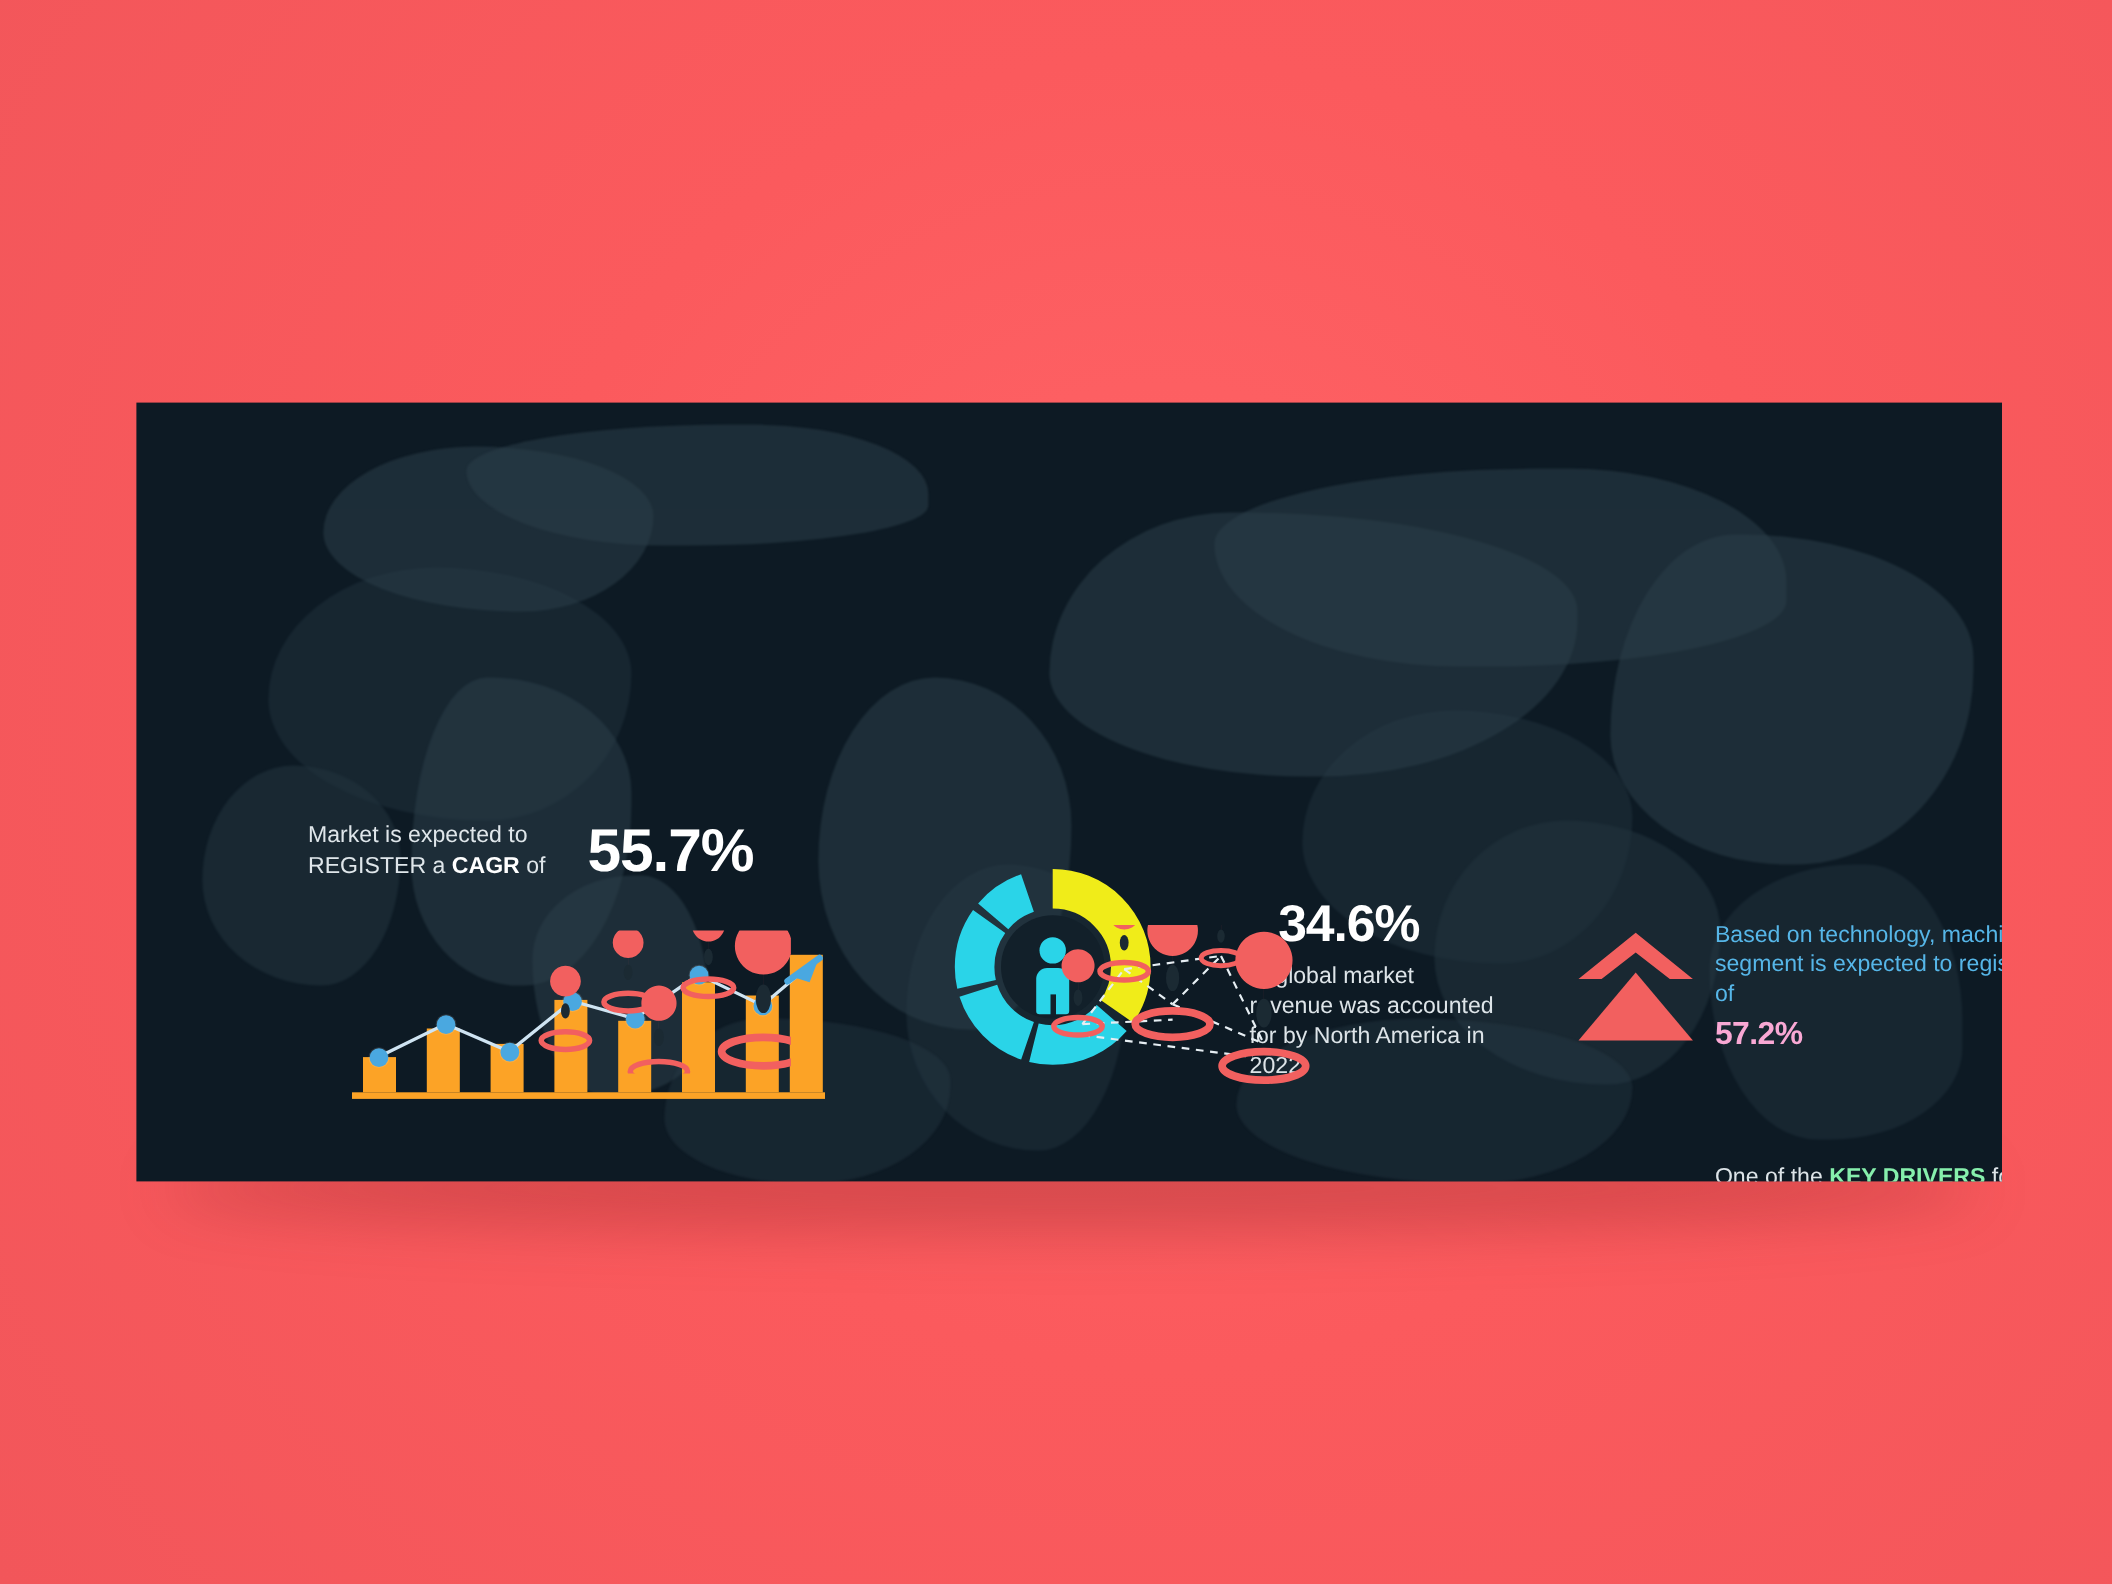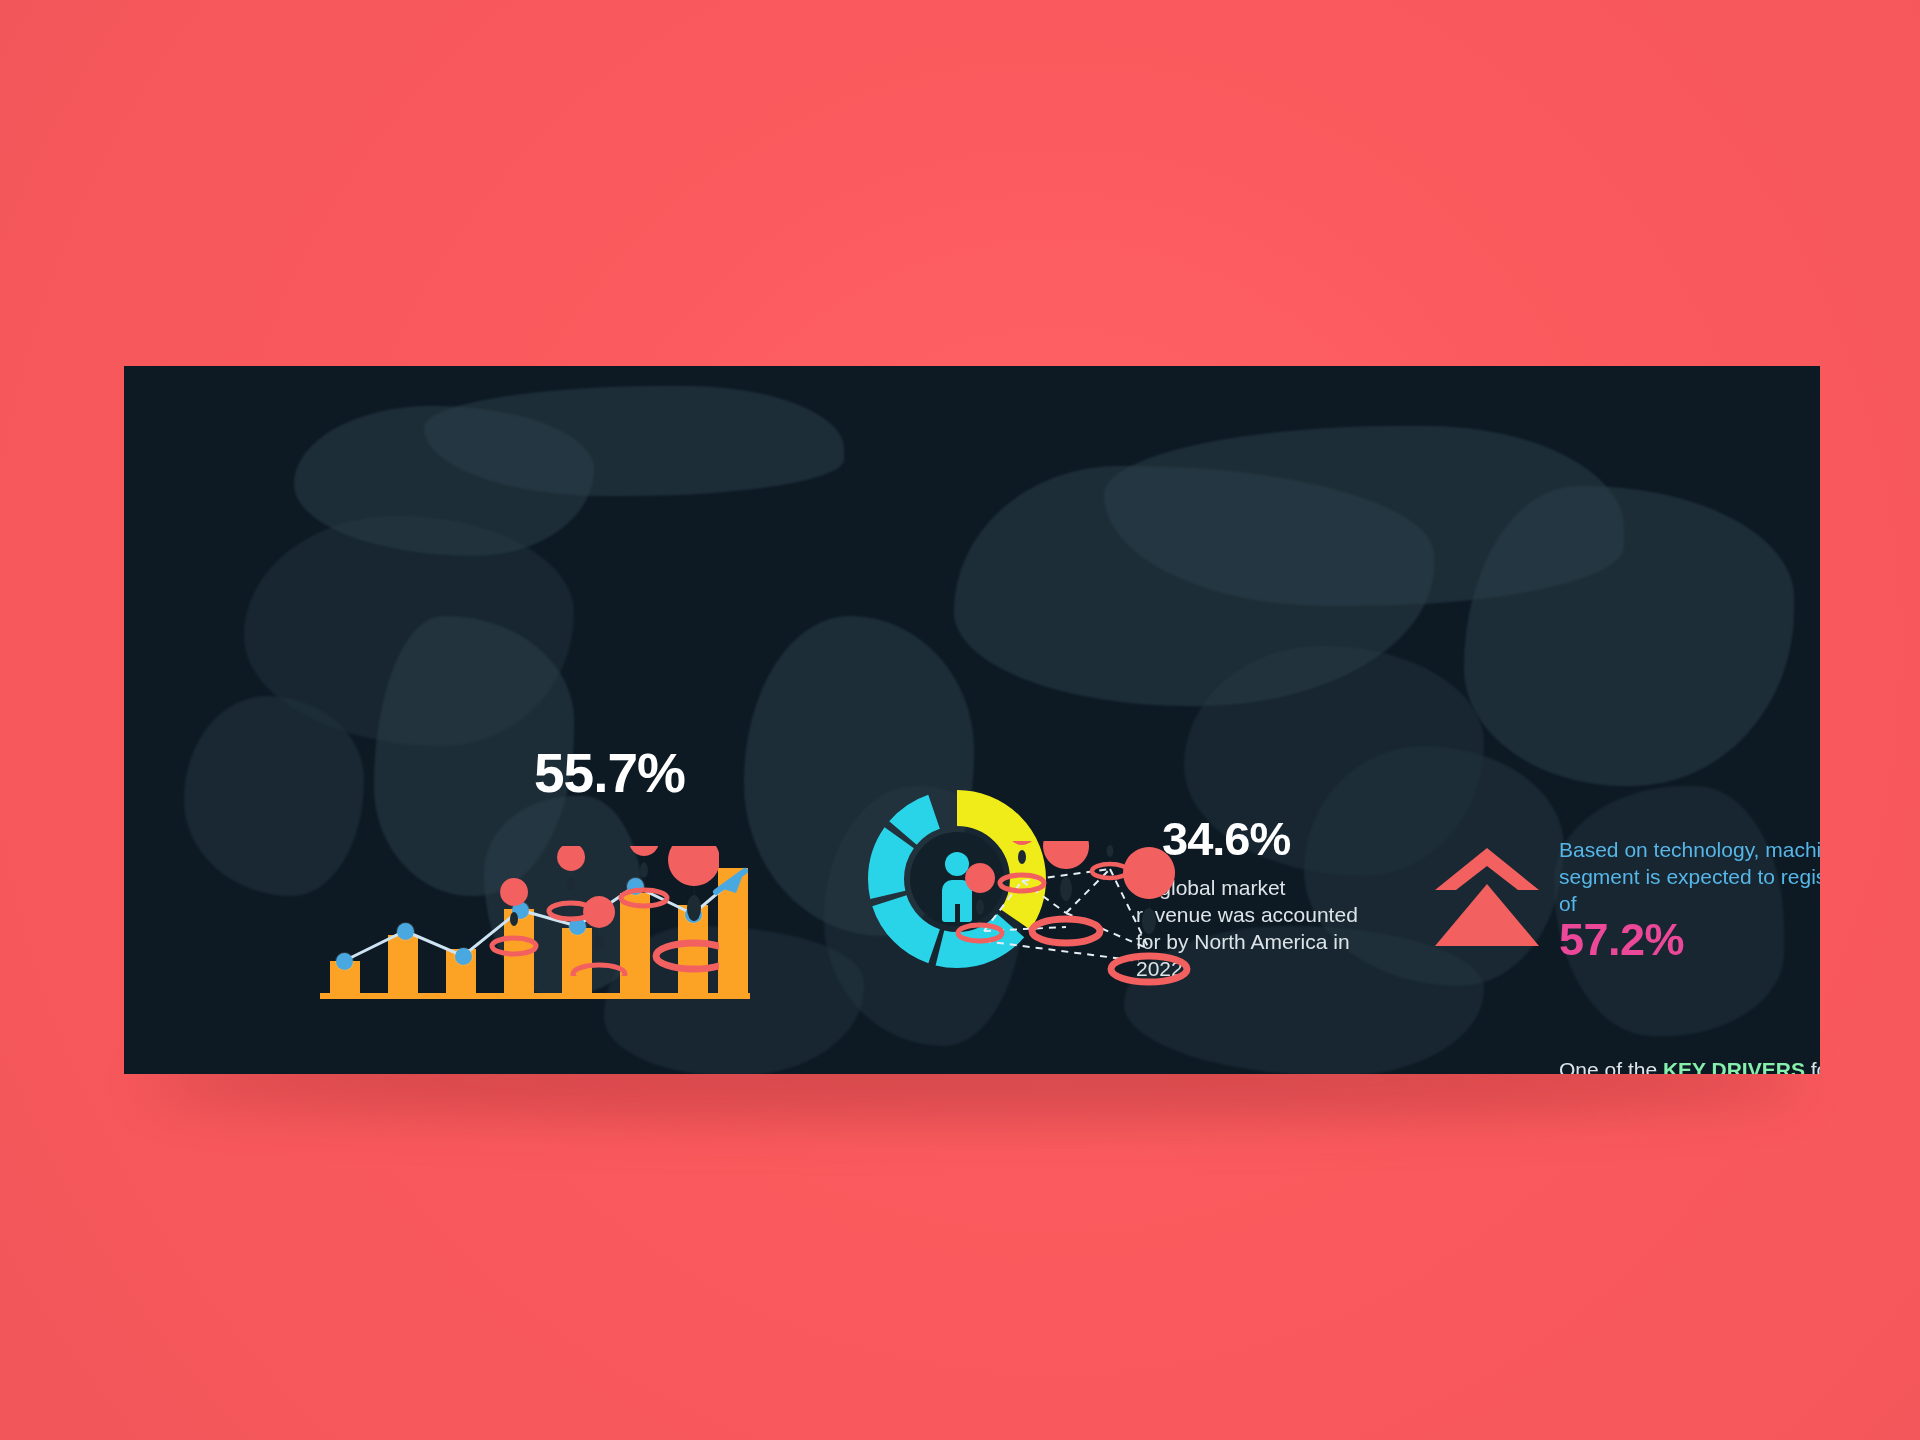--- a/index.html
+++ b/index.html
@@ -66,21 +66,21 @@
   #donut { position:absolute; inset:0; border-radius:50%; }
   #donut-hole { position:absolute; left:48px; top:48px; width:94px; height:94px; border-radius:50%; background:#12202a; }
   .person { position:absolute; background:#2ad4e8; }
 
   
   #na-pct { left: 1010px; top: 448px; font-size: 47px; line-height: 50px; margin-left: 28px; }
   #na-desc { left: 1012px; top: 508px; width: 225px; font-size: 21px; line-height: 27px; color:#dde4e8; }
 
   
   #ml-desc { left: 1435px; top: 470px; width: 385px; font-size: 21px; line-height: 27px; color:#56b6e8; }
-  #ml-pct { left: 1435px; top: 552px; font-size: 45px; line-height: 44px; font-weight:700; color:#ec4899; letter-spacing:-.5px;}
+  #ml-pct { left: 1435px; top: 552px; font-size: 29px; line-height: 44px; font-weight:700; color:#f9a8d4; letter-spacing:-.5px;}
   #redarrows { position:absolute; left:1308px; top:478px; width:110px; height:105px; }
 
   
   #kd { left: 1435px; top: 690px; width: 360px; font-size: 21px; line-height: 28px; color:#dde4e8;}
   #kd b { color:#86efac; font-weight:700; }
 
   
   .pin-grp { position:absolute; }
 </style>
 </head>
@@ -103,20 +103,24 @@
     <div class="blob b2" style="left:980px;  top:60px;  width:520px; height:180px;"></div>
     <div class="blob dim" style="left:1060px; top:280px; width:300px; height:230px;"></div>
     <div class="blob dark" style="left:1180px; top:380px; width:260px; height:240px;"></div>
     <div class="blob b3" style="left:1340px; top:120px; width:330px; height:300px;"></div>
     <div class="blob b2 dim" style="left:1430px; top:420px; width:230px; height:250px;"></div>
     <div class="blob dim" style="left:1000px; top:560px; width:360px; height:150px;"></div>
     <div class="blob b3 dim" style="left:480px; top:560px; width:260px; height:150px;"></div>
     <div class="blob dark" style="left:60px;   top:330px; width:180px; height:200px;"></div>
   </div>
 
+  <div class="txt" id="hdr-text">
+    <span>Market is expected to</span><br>
+    <span>REGISTER a </span><b>CAGR</b><span> of</span>
+  </div>
   <div class="txt bignum" id="hdr-pct">55.7%</div>
 
   <div id="orange-chart">
     <div id="obaseline"></div>
     <div class="obar" style="left:10px;  height:32px;"></div>
     <div class="obar" style="left:68px;  height:58px;"></div>
     <div class="obar" style="left:126px; height:44px;"></div>
     <div class="obar" style="left:184px; height:84px;"></div>
     <div class="obar" style="left:242px; height:65px;"></div>
     <div class="obar" style="left:300px; height:100px;"></div>

